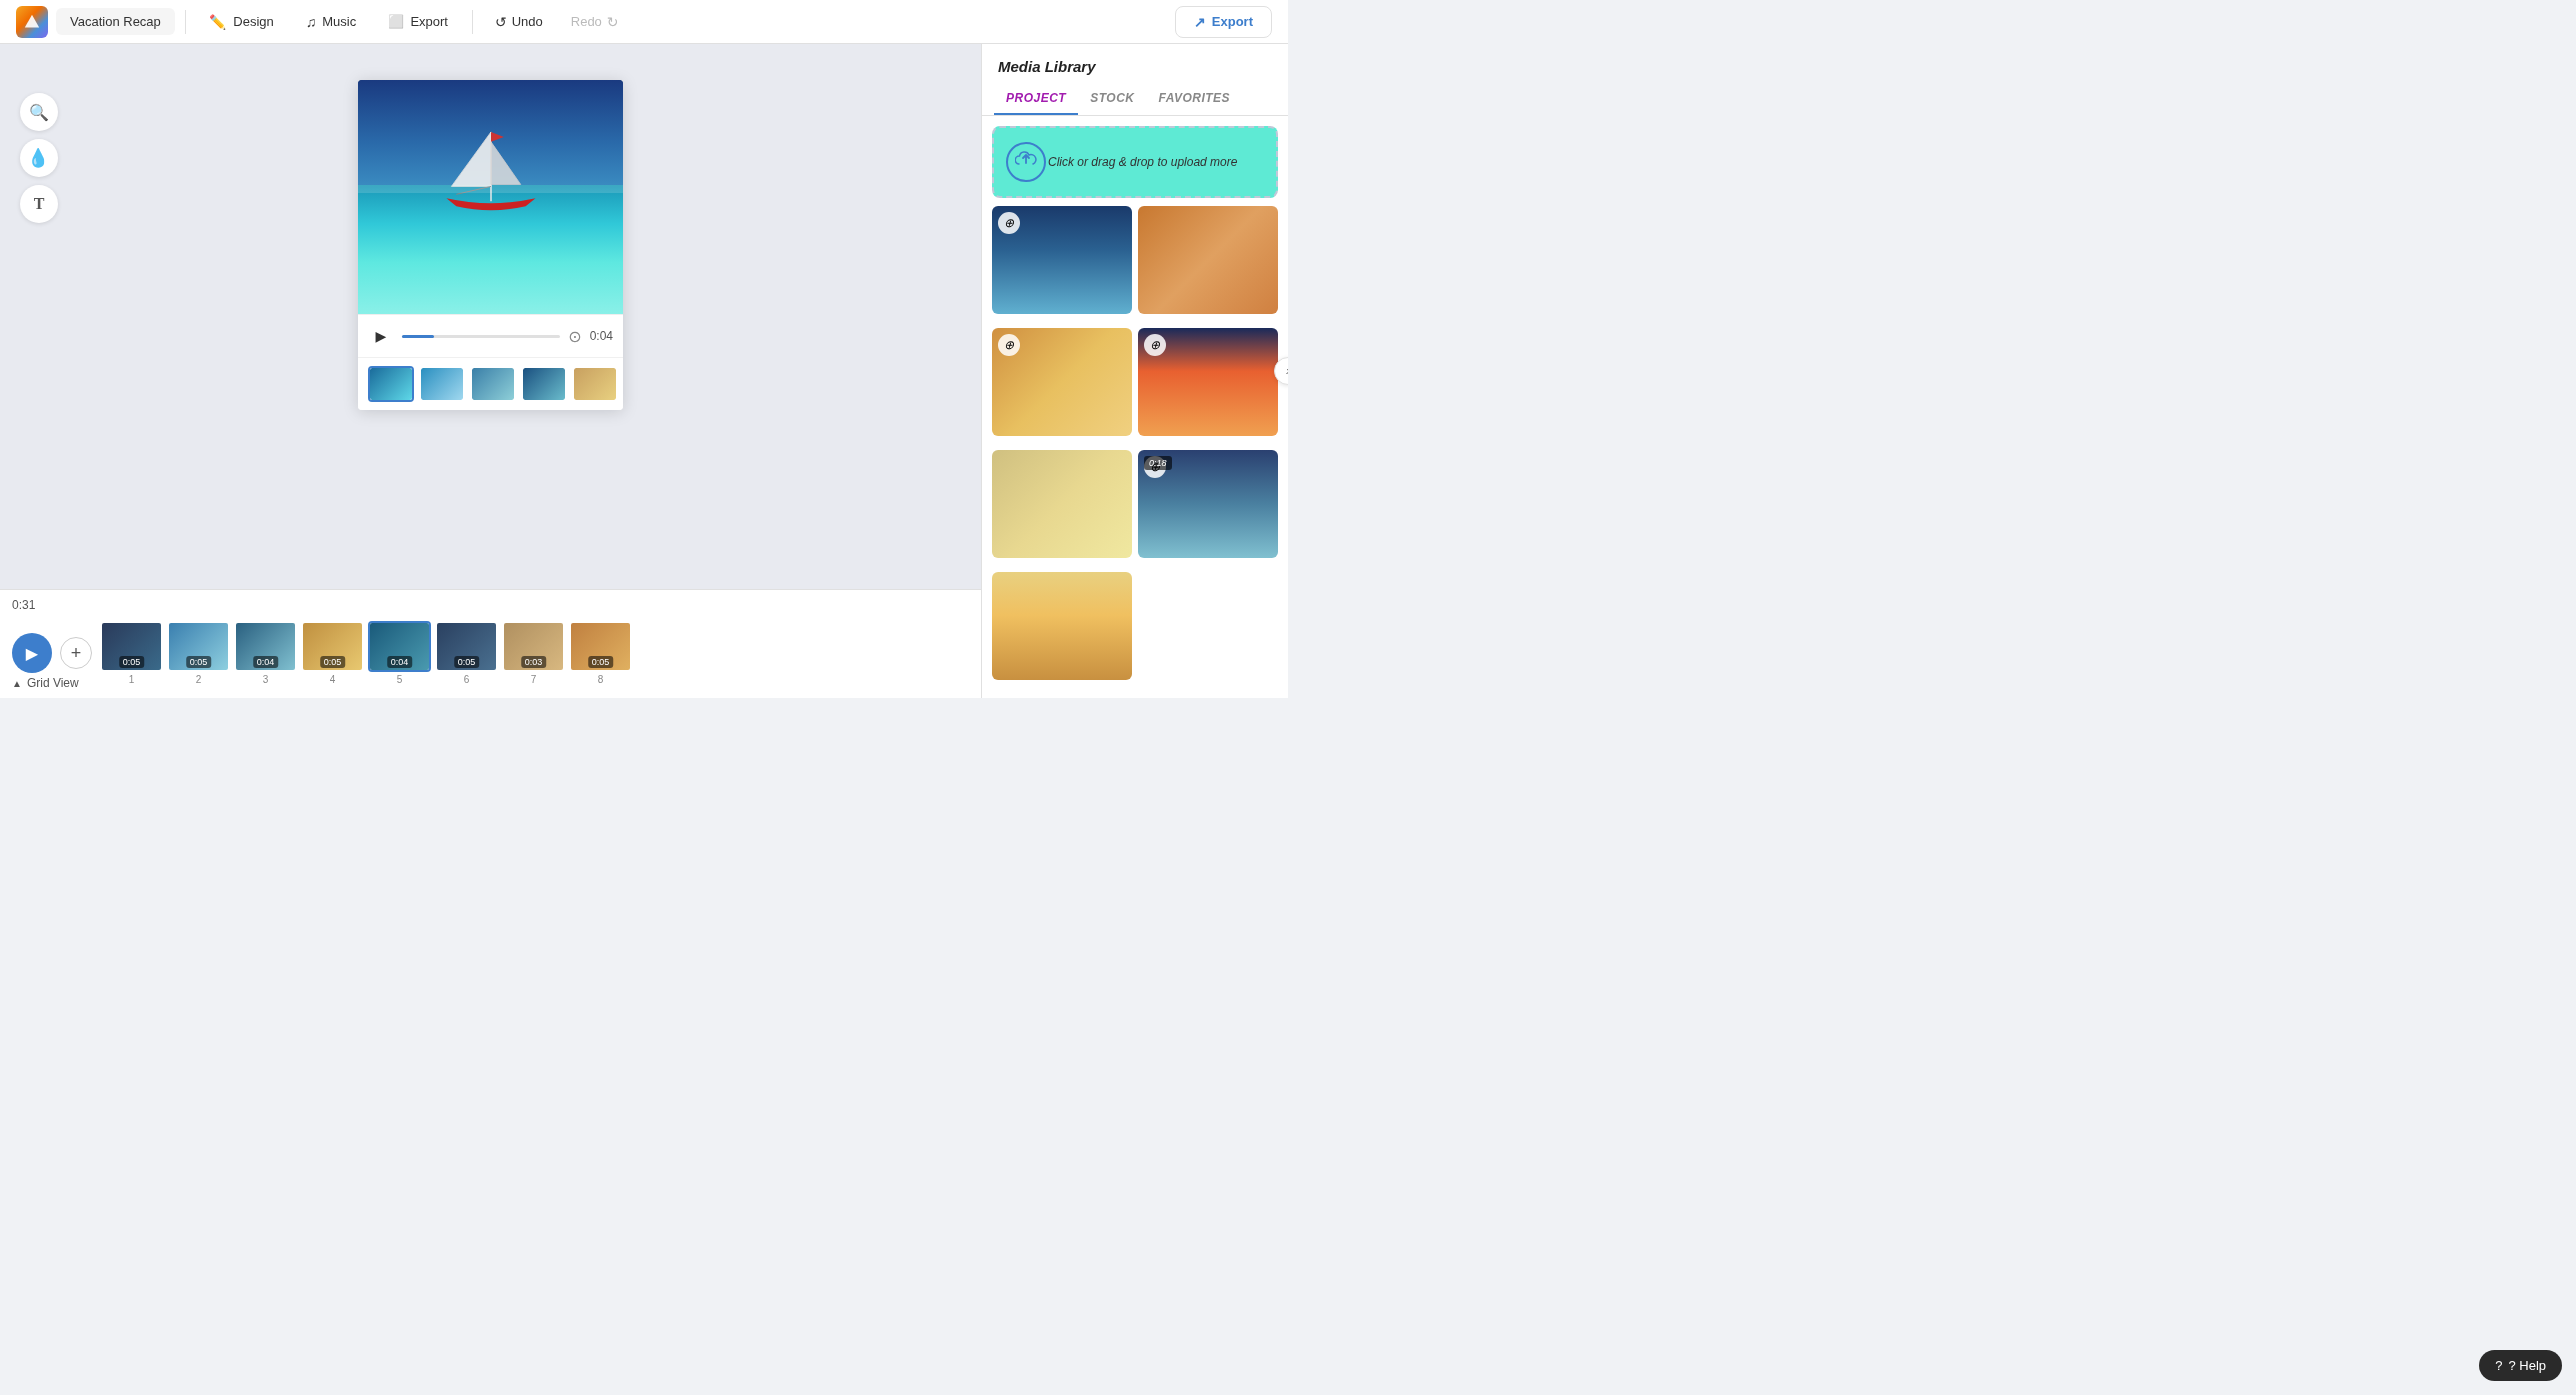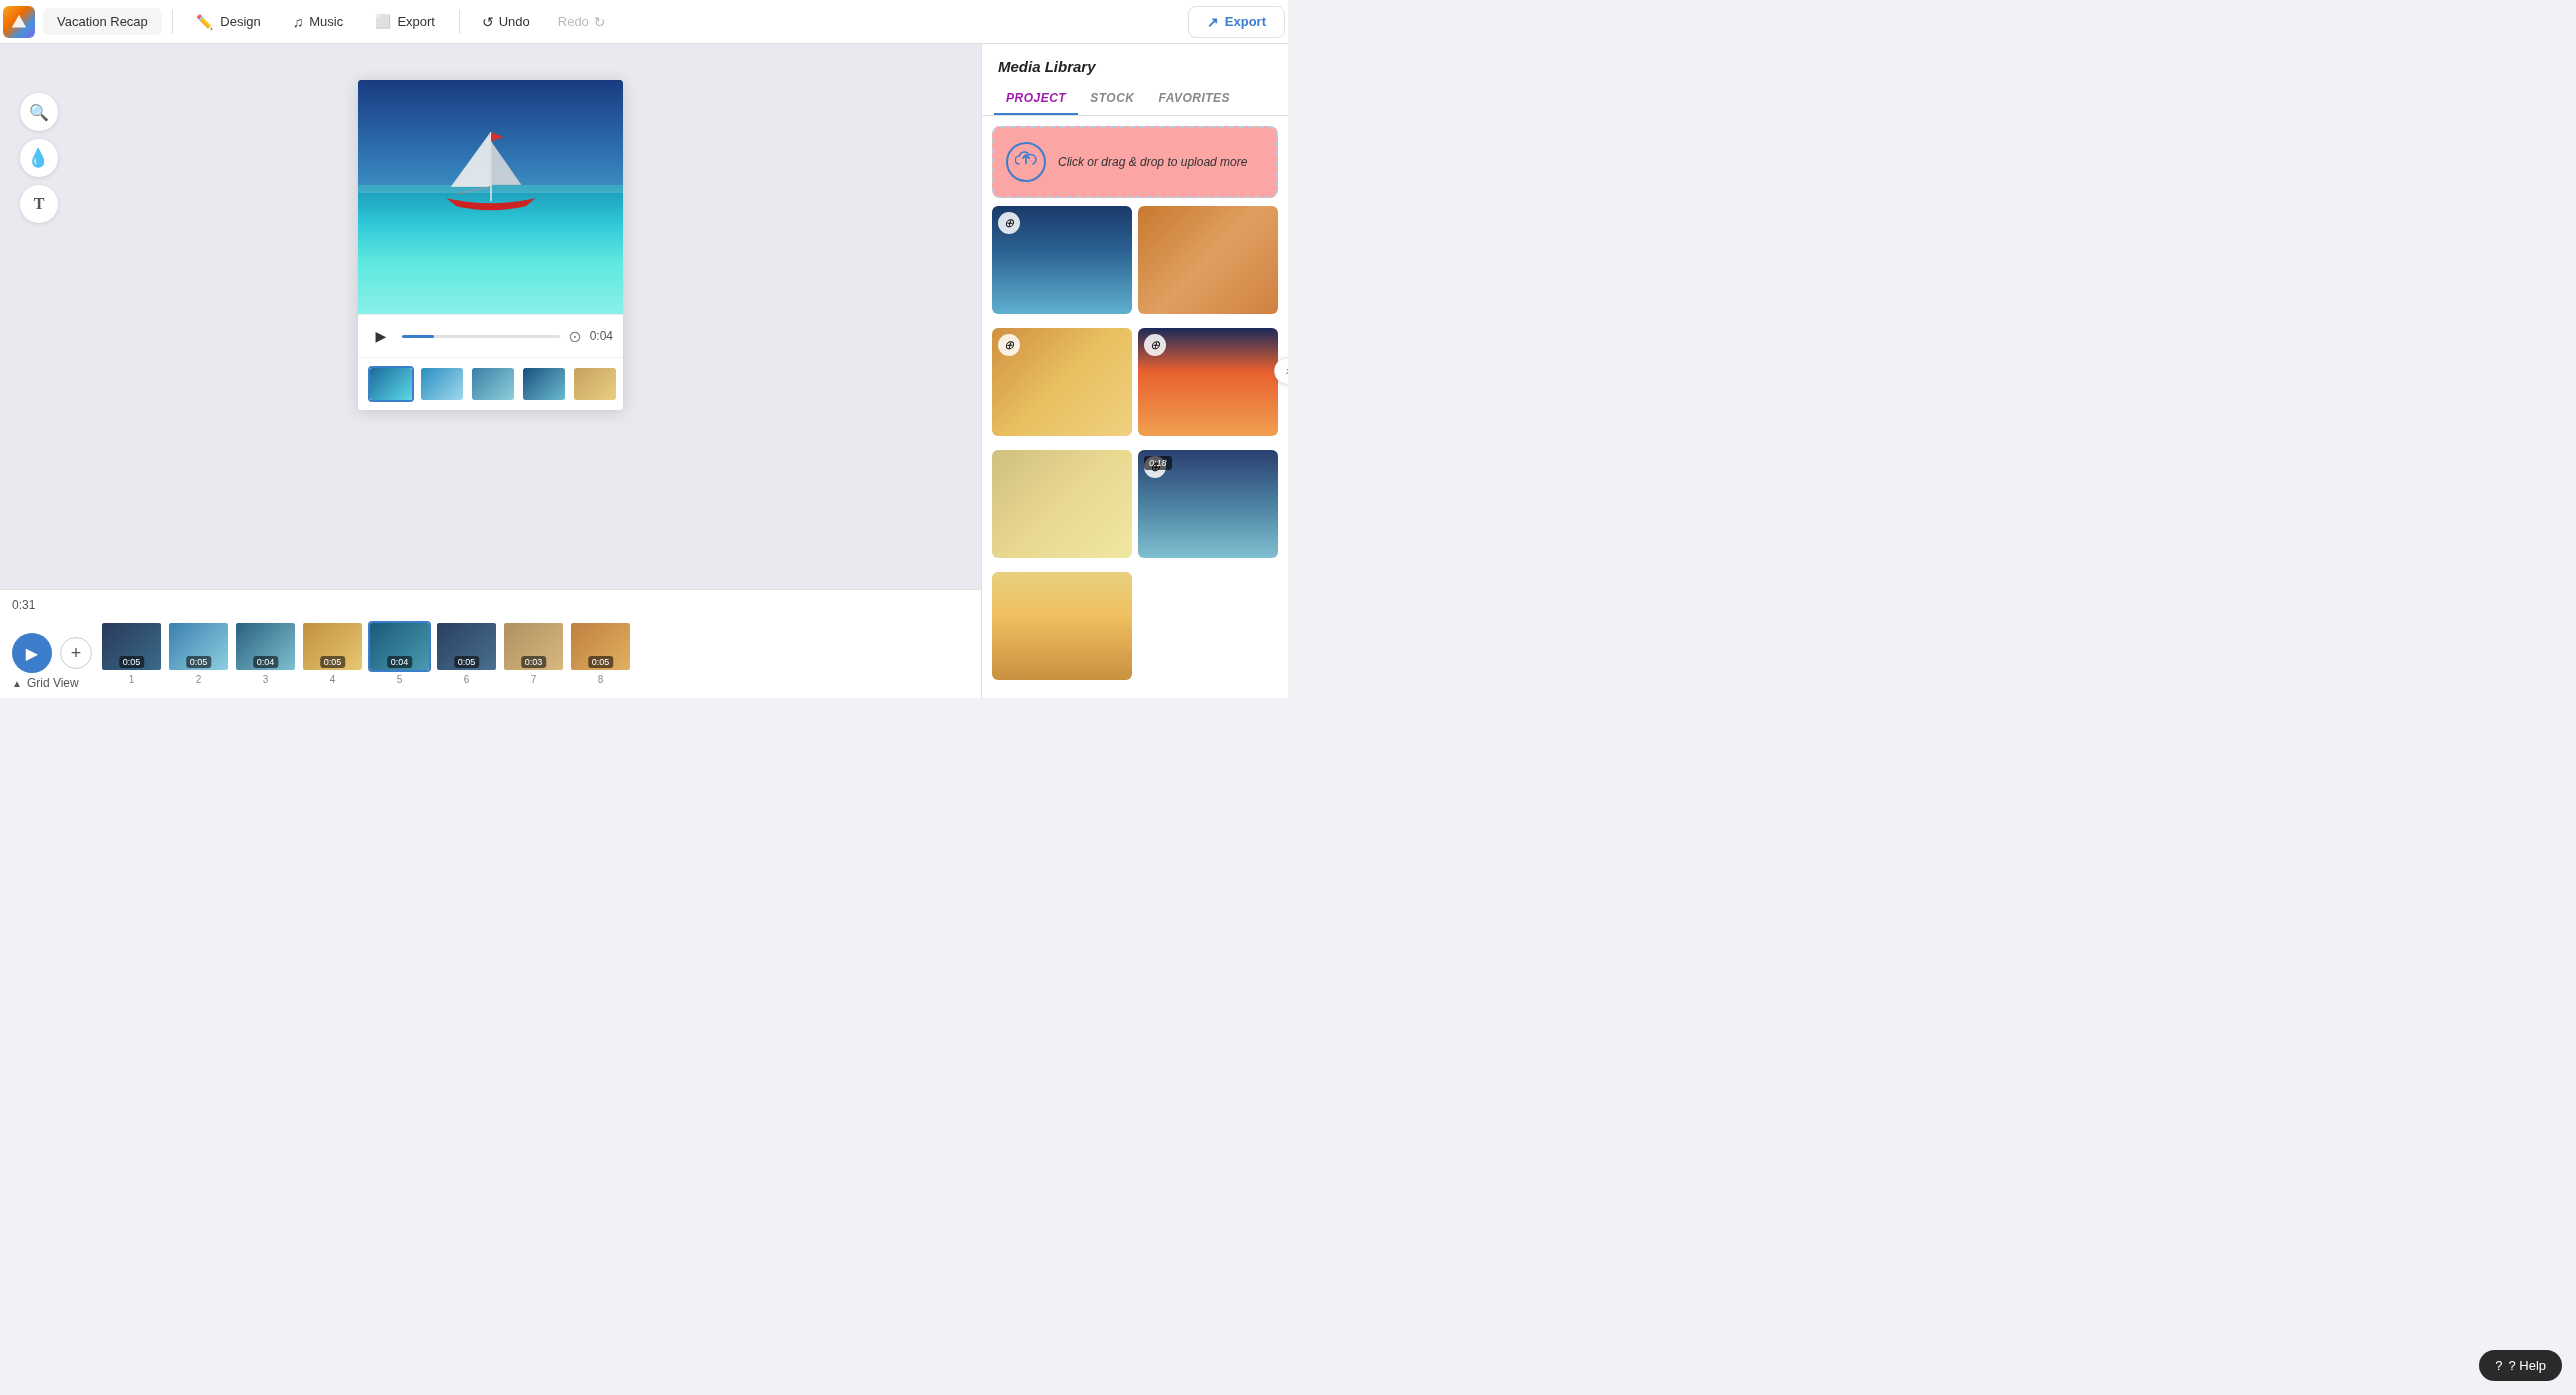--- a/index.html
+++ b/index.html
@@ -2,21 +2,21 @@
 <html><head>
   <meta charset="utf-8">
   <style>
     * { box-sizing: border-box; margin: 0; padding: 0; }
     body { font-family: -apple-system, BlinkMacSystemFont, 'Segoe UI', sans-serif; background: #f0f2f5; overflow: hidden; width: 1288px; height: 698px; }
 
     
     .toolbar {
       display: flex; align-items: center; height: 44px;
       background: #fff; border-bottom: 1px solid #e0e0e0;
-      padding: 0 3px; gap: 4px; position: relative; z-index: 10;
+      padding: 0 16px; gap: 4px; position: relative; z-index: 10;
     }
     .logo-icon {
       width: 32px; height: 32px; margin-right: 4px;
       background: linear-gradient(135deg, #f5a623 0%, #f06c00 40%, #4a90d9 70%, #7b68ee 100%);
       border-radius: 6px; display: flex; align-items: center; justify-content: center;
     }
     .logo-inner { width: 18px; height: 18px; }
     .toolbar-tab {
       display: flex; align-items: center; gap: 6px;
       padding: 6px 14px; border-radius: 6px; cursor: pointer;
@@ -172,22 +172,22 @@
     }
     .media-tab {
       padding: 8px 12px; font-size: 12px; font-weight: 600; cursor: pointer;
       color: #888; border-bottom: 2px solid transparent; letter-spacing: 0.5px;
     }
     .media-tab.active { color: #a21caf; border-bottom-color: #3d7ecc; }
 
     
     .upload-zone {
       margin: 10px 10px 8px; border: 2px dashed #c0c8d8; border-radius: 8px;
-      padding: 14px 12px; display: flex; align-items: center; gap: 12px;
-      cursor: pointer; background: #fca5a5;
+      padding: 14px 12px; display: flex; align-items: center; gap: 2px;
+      cursor: pointer; background: #5eead4;
     }
     .upload-icon-wrap {
       width: 40px; height: 40px; border-radius: 50%; border: 2px solid #3d7ecc;
       display: flex; align-items: center; justify-content: center; flex-shrink: 0;
     }
     .upload-text { font-size: 12px; color: #333; font-weight: 500; line-height: 1.4; }
 
     
     .media-grid {
       display: grid; grid-template-columns: 1fr 1fr;

